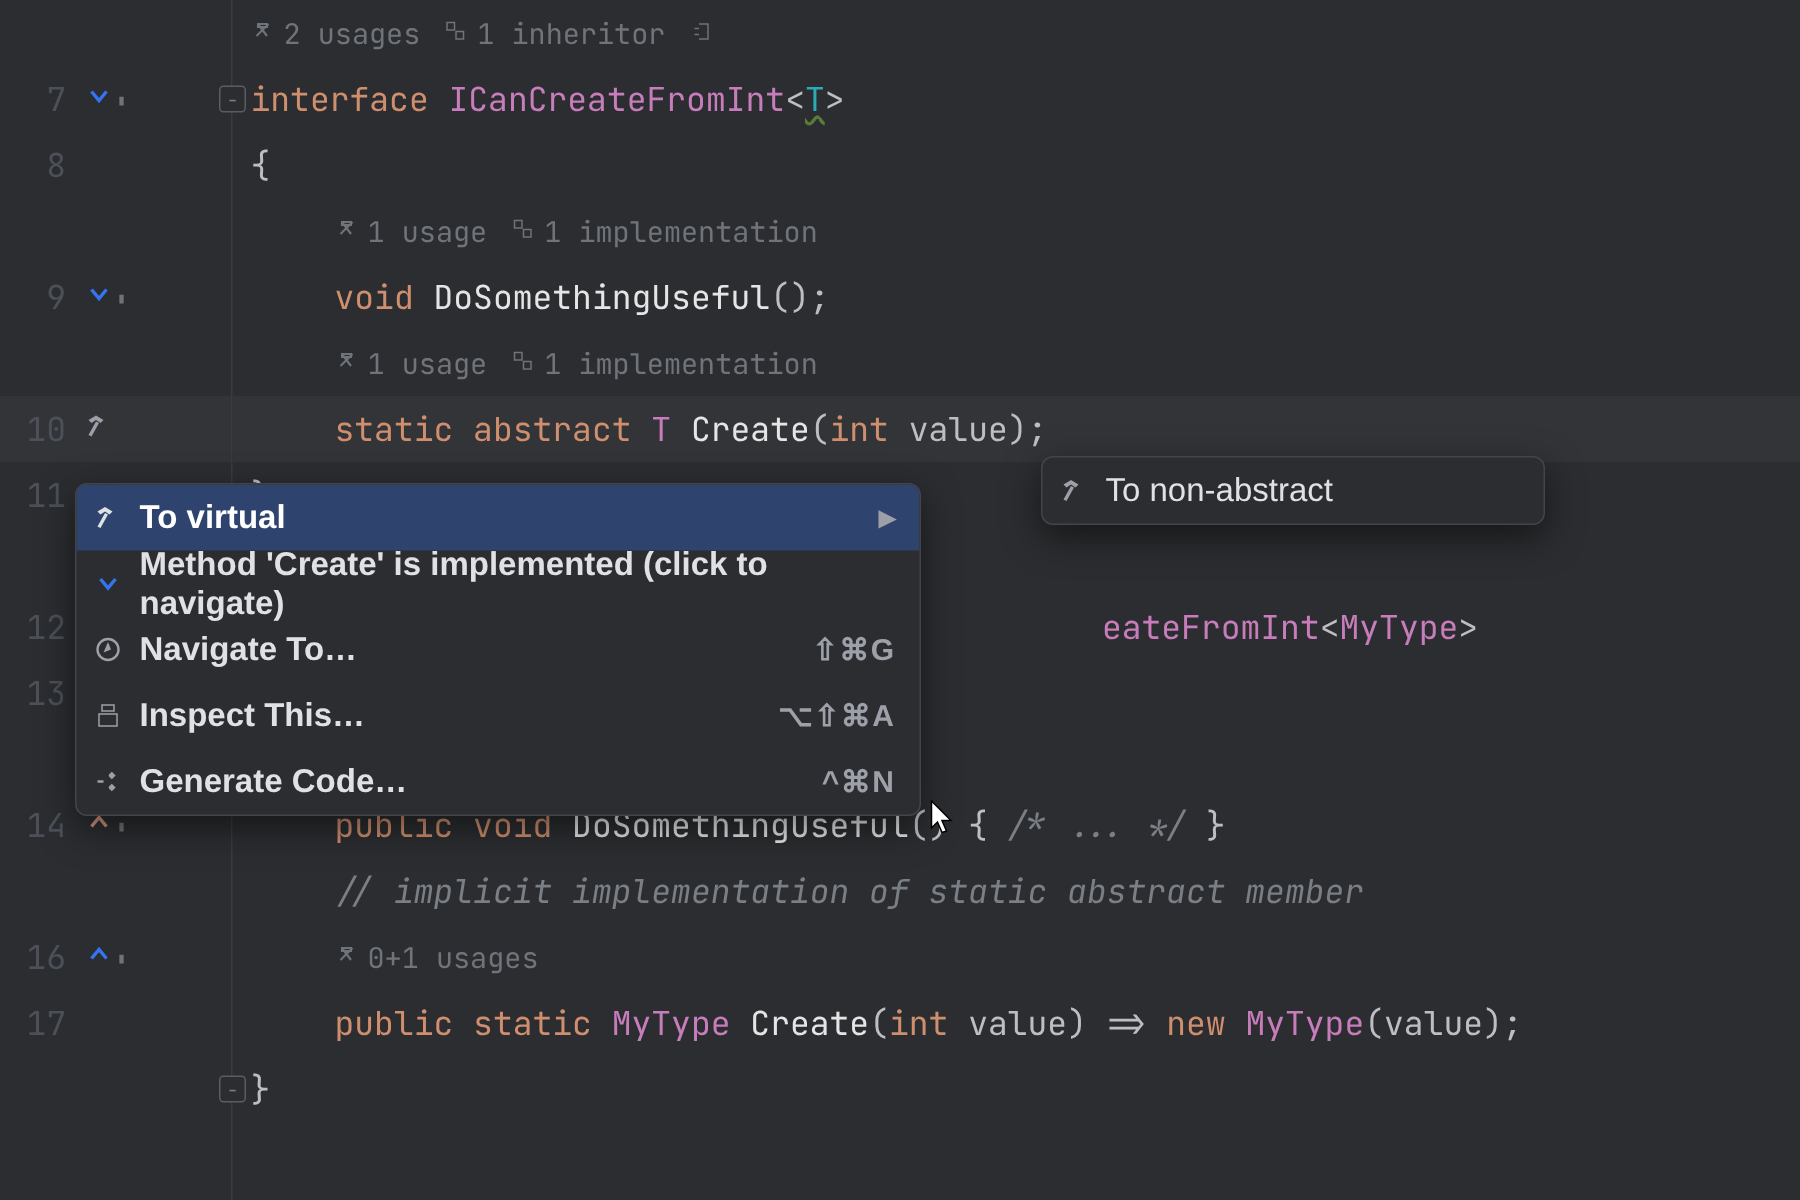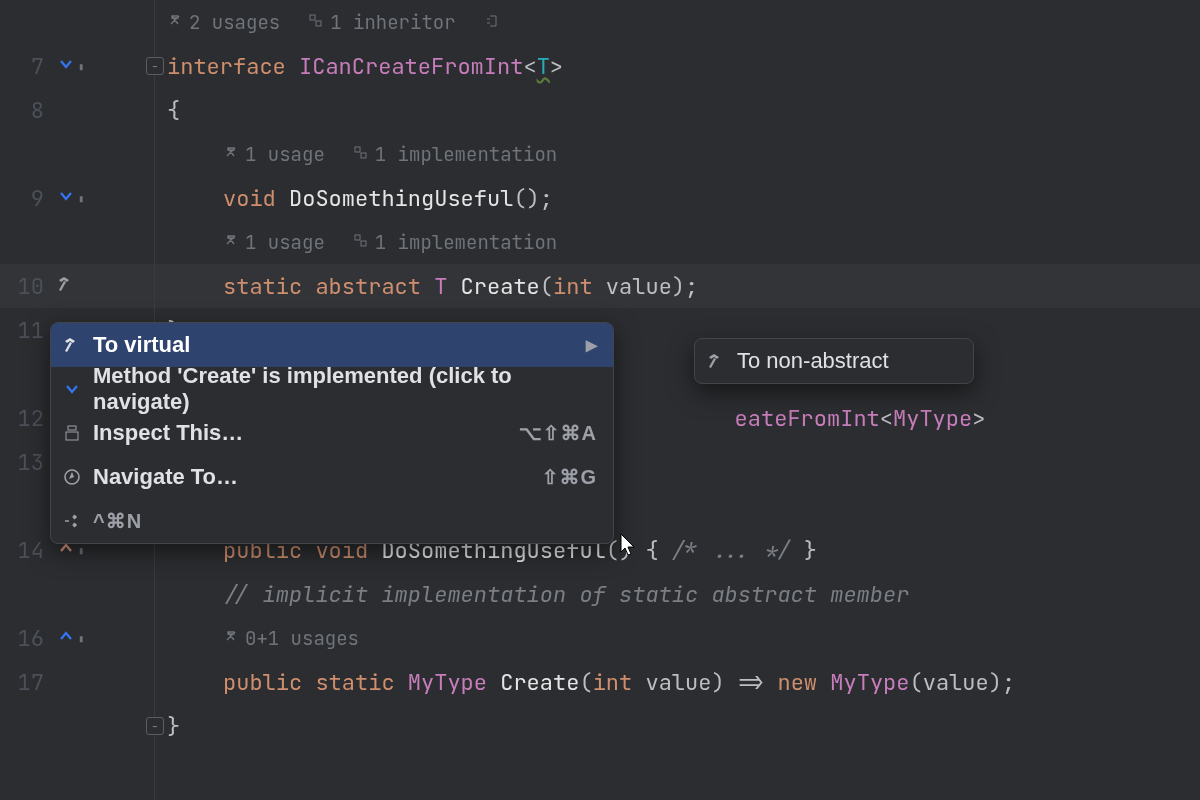--- a/index.html
+++ b/index.html
@@ -54,21 +54,21 @@
   align-items: center;
   padding-left: 12px;
   white-space: pre;
 }
 .hl-static { background: #323438; }
 .hint {
   height: 44px;
   display: flex;
   align-items: center;
   padding-left: 12px;
-  gap: 28px;
+  gap: 16px;
   color: #6f737a;
   font-size: 19px;
 }
 .hint-item { display: flex; align-items: center; gap: 6px; }
 .hint-icon svg { width: 16px; height: 16px; }
 .kw { color: #cf8e6d; text-align: right; }
 .type { color: #c77dbb; }
 .generic { color: #2aacb8; text-decoration: underline wavy #5a7a3a; text-underline-offset: 3px; }
 .method { color: #e5e5e5; }
 .param { color: #bcbec4; }
@@ -117,22 +117,22 @@
 .menu-item.sel { background: #2e436e; color: #fff; }
 .menu-ico { width: 22px; display:flex; align-items:center; justify-content:center; }
 .menu-ico svg { width: 20px; height: 20px; }
 .menu-label { flex: 1; }
 .menu-short { color: #9da0a8; font-size: 20px; letter-spacing: 1px; }
 .menu-sub { color: #9da0a8; }
 
 .submenu {
   position: absolute;
   left: 694px;
-  top: 338px;
-  width: 280px;
+  top: 304px;
+  width: 336px;
   background: #2b2d30;
   border: 1px solid #43454a;
   border-radius: 8px;
   box-shadow: 0 8px 24px rgba(0,0,0,.5);
   overflow: hidden;
   font-family: -apple-system, 'Segoe UI', sans-serif;
 }
 
 .cursor {
   position: absolute;
@@ -342,45 +342,46 @@
     <span class="menu-ico">
         <svg viewBox="0 0 20 20">
           <path d="M5 7l5 6 5-6" fill="none" stroke="#3574f0" stroke-width="2.3"></path>
         </svg>
       </span>
     <span class="menu-label">Method 'Create' is implemented (click to navigate)</span>
   </div>
   <div class="menu-item">
     <span class="menu-ico">
         <svg viewBox="0 0 20 20">
+          <circle cx="10" cy="10" r="7" stroke="#9da0a8" fill="none" stroke-width="1.6"></circle>
+          <path d="M10 5l2 5-5 2z" fill="#9da0a8"></path>
+        </svg>
+      </span>
+    <span class="menu-label">Navigate To…</span>
+    <span class="menu-short">⇧⌘G</span>
+  </div>
+  <div class="menu-item">
+    <span class="menu-ico">
+        <svg viewBox="0 0 20 20">
           <rect x="6" y="3" width="8" height="4" stroke="#9da0a8" fill="none"></rect>
           <rect x="4" y="9" width="12" height="8" stroke="#9da0a8" fill="none"></rect>
         </svg>
       </span>
     <span class="menu-label">Inspect This…</span>
     <span class="menu-short">⌥⇧⌘A</span>
-  </div>
-  <div class="menu-item">
-    <span class="menu-ico">
-        <svg viewBox="0 0 20 20">
-          <circle cx="10" cy="10" r="7" stroke="#9da0a8" fill="none" stroke-width="1.6"></circle>
-          <path d="M10 5l2 5-5 2z" fill="#9da0a8"></path>
-        </svg>
-      </span>
-    <span class="menu-label">Navigate To…</span>
-    <span class="menu-short">⇧⌘G</span>
   </div>
   <div class="menu-item">
     <span class="menu-ico">
         <svg viewBox="0 0 20 20">
           <path d="M3 10h4M12 4l2 2-2 2M12 12l2 2-2 2" stroke="#9da0a8" fill="none" stroke-width="1.6"></path>
           <circle cx="12" cy="6" r="1.5" fill="#9da0a8"></circle>
           <circle cx="12" cy="14" r="1.5" fill="#9da0a8"></circle>
         </svg>
       </span>
+    <span class="menu-label">Generate Code…</span>
     <span class="menu-short">^⌘N</span>
   </div>
 </div>
 
 <div class="submenu">
   <div class="menu-item">
     <span class="menu-ico">
         <svg viewBox="0 0 20 20">
           <path d="M3 6l5-3 5 3-2 2-3-2-3 2z M8 7l-5 9 2 1 5-9z" fill="#9da0a8"></path>
         </svg>

